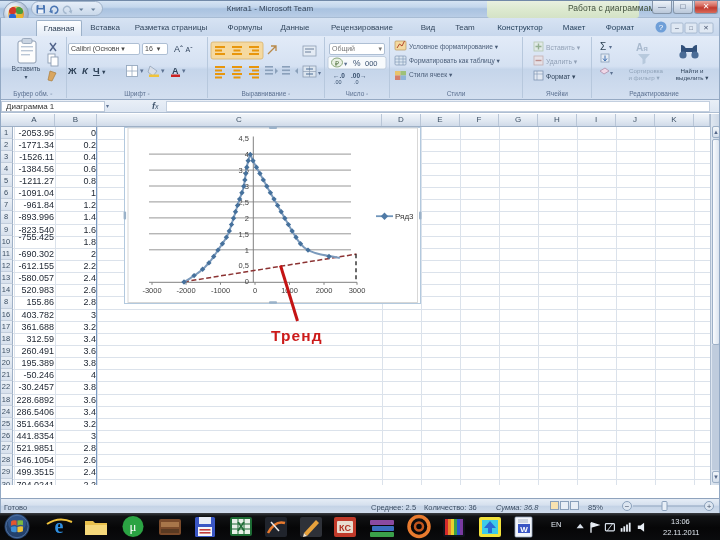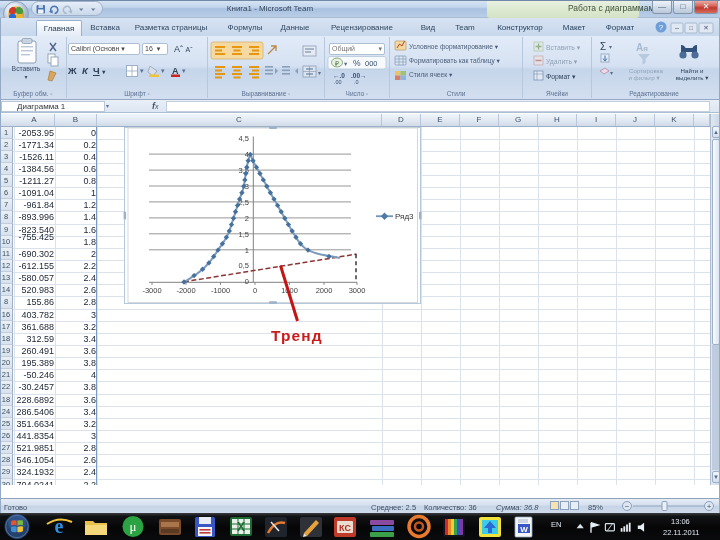--- a/index.html
+++ b/index.html
@@ -328,21 +328,21 @@
     <circle cx="53" cy="15" r="3.6" fill="#4a6c96"></circle>
         <circle cx="65" cy="15" r="3.6" fill="#4a6c96"></circle>
   </g>
   <text x="54" y="34.5" font-size="6.2" fill="#91a4ba" text-anchor="middle">Сортировка</text>
   <text x="52" y="42" font-size="6.2" fill="#91a4ba" text-anchor="middle">и фильтр ▾</text>
   <text x="100" y="34.5" font-size="6.2" fill="#33475e" text-anchor="middle">Найти и</text>
   <text x="100" y="42" font-size="6.2" fill="#33475e" text-anchor="middle">выделить ▾</text>
 </svg>
 
 <div id="fbar">
-  <div id="namebox" style="padding-left:15px;">Диаграмма 1</div>
+  <div id="namebox" style="padding-left:4px;">Диаграмма 1</div>
   <div style="position:absolute;left:106px;top:2px;font-size:6px;color:#5c7191;">▾</div>
   <div style="position:absolute;left:152px;top:1px;font-size:9px;font-style:italic;color:#41566e;"><b>f</b><span style="font-size:7px;">x</span></div>
   <div id="fxinput"></div>
 </div>
 
 <div id="corner"><svg width="14" height="12">
         <path d="M11 10 L4 10 L11 3 Z" fill="#b9c6d7"></path>
       </svg></div>
 <div id="colhdr">
       <div class="ch" style="left:14px;width:41px">A</div>
@@ -479,21 +479,21 @@
       <div class="rh" style="top:303.50px">26</div>
       <div class="ca" style="top:303.50px">441.8354</div>
       <div class="cb" style="top:303.50px">3</div>
       <div class="rh" style="top:315.64px">27</div>
       <div class="ca" style="top:315.64px">521.9851</div>
       <div class="cb" style="top:315.64px">2.8</div>
       <div class="rh" style="top:327.78px">28</div>
       <div class="ca" style="top:327.78px">546.1054</div>
       <div class="cb" style="top:327.78px">2.6</div>
       <div class="rh" style="top:339.92px">29</div>
-      <div class="ca" style="top:339.92px">324.1932</div>
+      <div class="ca" style="top:339.92px">499.3515</div>
       <div class="cb" style="top:339.92px">2.4</div>
       <div class="rh" style="top:352.06px">30</div>
       <div class="ca" style="top:352.06px">704.0241</div>
       <div class="cb" style="top:352.06px">2.2</div>
 </div>
 
 <div class="abs" style="left:710px;top:114px;width:10px;height:371px;background:linear-gradient(90deg,#dfe7f1,#cdd8e6);border-left:1px solid #aebdd0;">
   <div class="abs" style="left:1px;top:12px;width:8px;height:12px;background:linear-gradient(#f2f6fa,#d4deeb);border:1px solid #9db0c7;border-radius:2px;text-align:center;font-size:6px;color:#55688a;line-height:11px;">▲</div>
   <div class="abs" style="left:1px;top:25px;width:8px;height:206px;background:linear-gradient(90deg,#fafcfe,#dbe4ef);border:1px solid #9db0c7;border-radius:2px;"></div>
   <div class="abs" style="left:1px;top:231px;width:8px;height:125px;background:#bfccdd;"></div>

